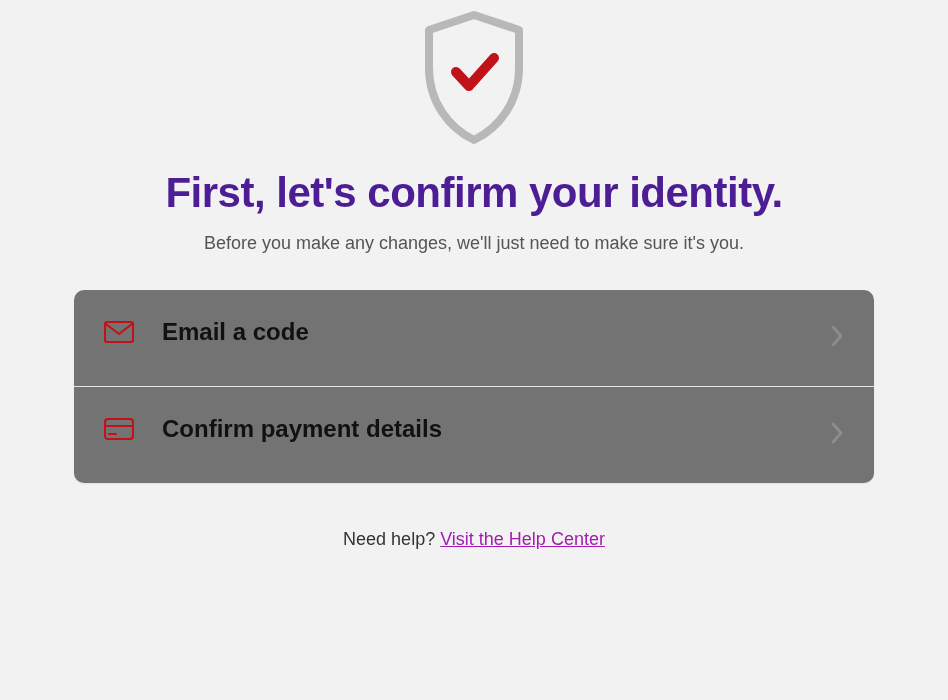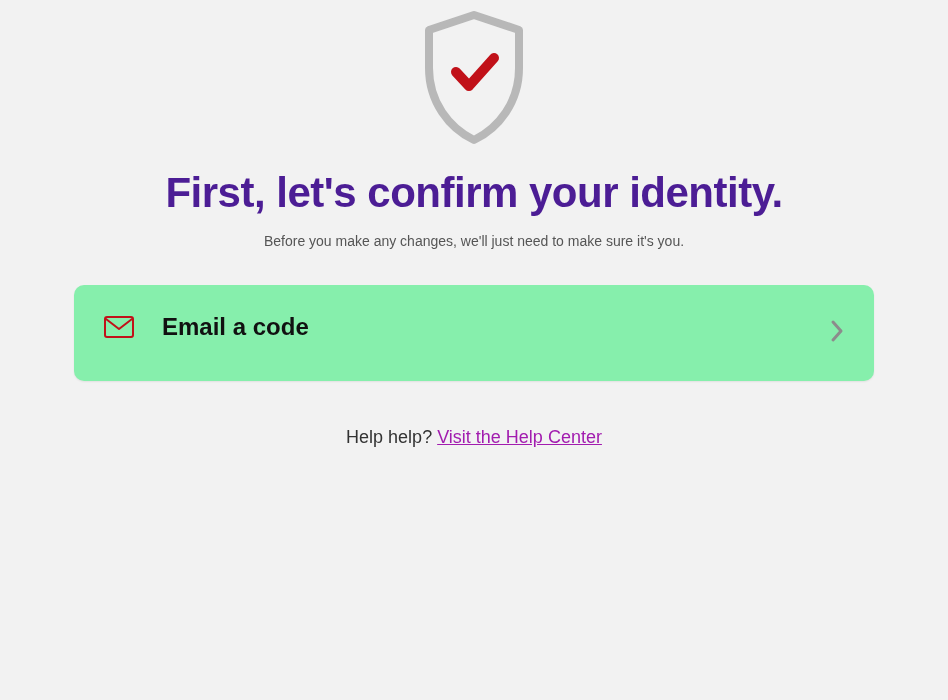--- a/index.html
+++ b/index.html
@@ -22,28 +22,28 @@
     }
     .heading {
       font-size: 42px;
       font-weight: 700;
       color: #4c1d95;
       text-align: center;
       margin-bottom: 16px;
       letter-spacing: -0.5px;
     }
     .subheading {
-      font-size: 14px;
+      font-size: 18px;
       color: #555;
       text-align: center;
       margin-bottom: 36px;
     }
     .options {
       width: 800px;
-      background: #86efac;
+      background: #737373;
       border-radius: 10px;
       box-shadow: 0 1px 2px rgba(0,0,0,0.07);
       overflow: hidden;
     }
     .option {
       display: flex;
       align-items: center;
       padding: 28px 30px 40px 30px;
       cursor: pointer;
       position: relative;
@@ -103,18 +103,33 @@
       </svg>
     </span>
     <span class="option-label">Email a code</span>
     <span class="chevron">
       <svg width="14" height="24" viewBox="0 0 14 24">
         <path d="M3 3 L11 12 L3 21" fill="none" stroke="#8c8c8c" stroke-width="3" stroke-linecap="round" stroke-linejoin="round"></path>
       </svg>
     </span>
   </div>
 
+  <div class="option">
+    <span class="option-icon">
+      <svg width="30" height="22" viewBox="0 0 30 22">
+        <rect x="1" y="1" width="28" height="20" rx="3" fill="none" stroke="#c11119" stroke-width="2"></rect>
+        <line x1="1" y1="8" x2="29" y2="8" stroke="#c11119" stroke-width="2"></line>
+        <line x1="5" y1="16" x2="12" y2="16" stroke="#c11119" stroke-width="2" stroke-linecap="round"></line>
+      </svg>
+    </span>
+    <span class="option-label">Confirm payment details</span>
+    <span class="chevron">
+      <svg width="14" height="24" viewBox="0 0 14 24">
+        <path d="M3 3 L11 12 L3 21" fill="none" stroke="#8c8c8c" stroke-width="3" stroke-linecap="round" stroke-linejoin="round"></path>
+      </svg>
+    </span>
+  </div>
 
 </div>
 
 <div class="footer">
-  <span>Help help? </span><a href="#">Visit the Help Center</a>
+  <span>Need help? </span><a href="#">Visit the Help Center</a>
 </div>
 
 </body></html>

